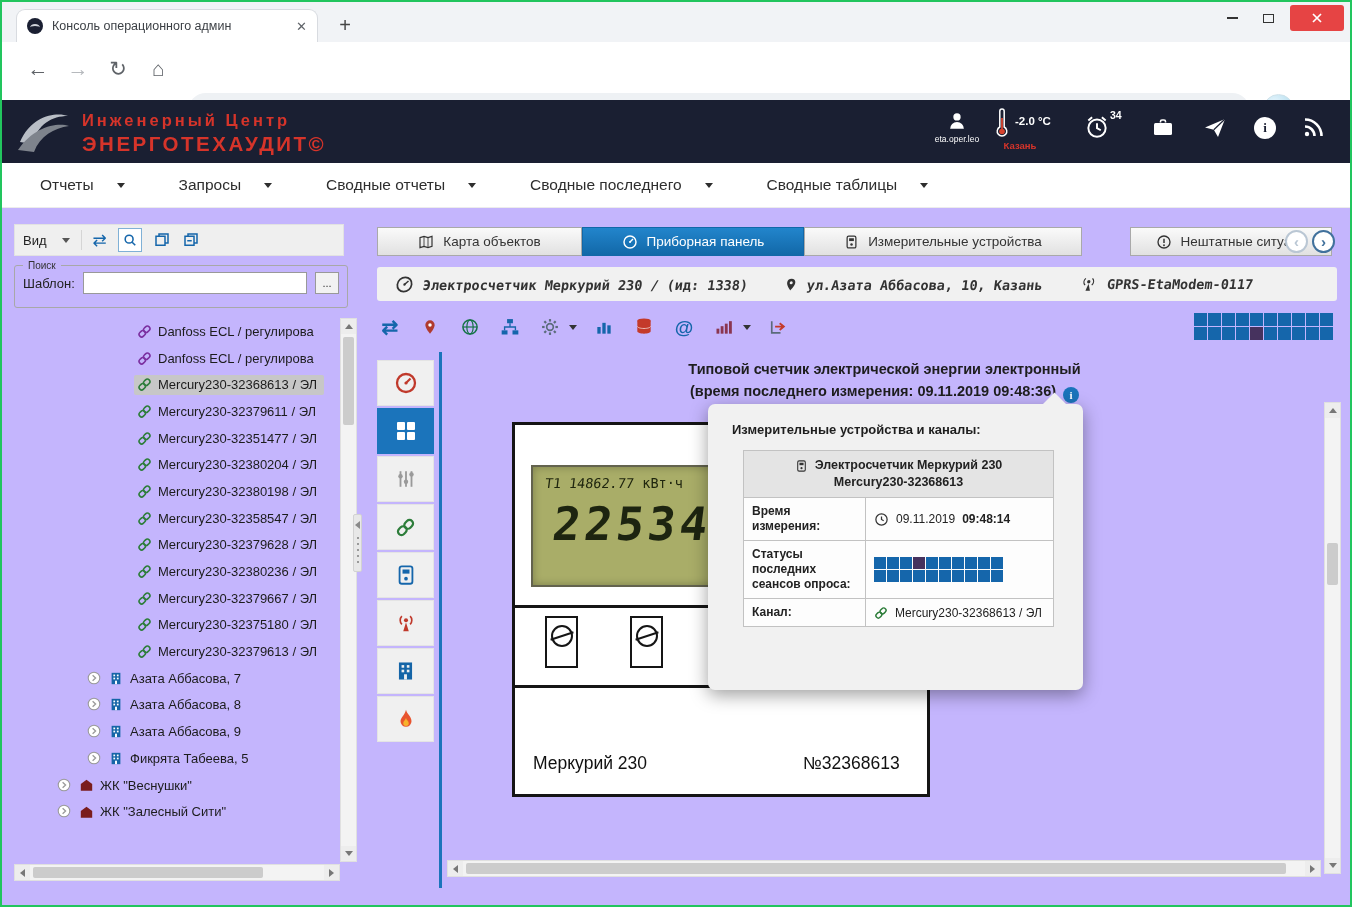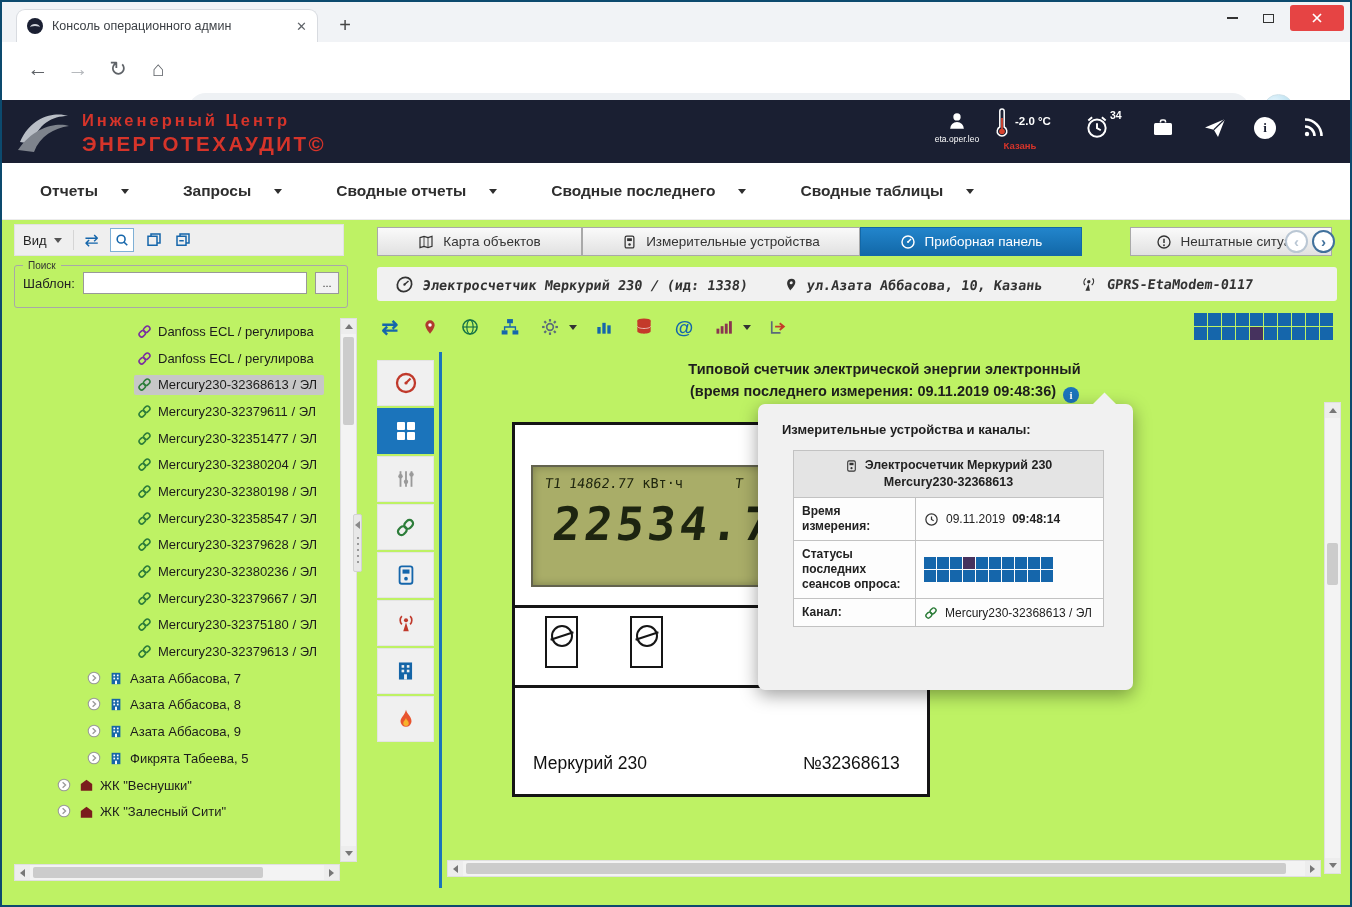--- a/index.html
+++ b/index.html
@@ -1,18 +1,18 @@
 <!DOCTYPE html>
 <html><head>
 <meta charset="utf-8">
 <style>
   * { margin:0; padding:0; box-sizing:border-box; }
   html,body { width:1352px; height:907px; }
   body { font-family:"Liberation Sans", sans-serif; background:#fff; overflow:hidden; }
-  .page { position:relative; width:1352px; height:907px; border:2px solid #0c4a6e; background:#bef264; overflow:hidden; }
+  .page { position:relative; width:1352px; height:907px; border:2px solid #22c55e; background:#c4b5fd; overflow:hidden; }
   svg { display:block; }
 
   
   .titlebar { position:absolute; left:0; top:0; right:0; height:40px; background:#f1f3f6; }
   .btab { position:absolute; left:14px; top:7px; width:302px; height:33px; background:#fff; border:1px solid #d8dbe0; border-bottom:none; border-radius:9px 9px 0 0; display:flex; align-items:center; gap:9px; padding:0 10px; }
   .favicon { width:16px; height:16px; border-radius:50%; background:#1a1f32; position:relative; flex:none; }
   .favicon::after { content:""; position:absolute; left:3px; top:6px; width:10px; height:5px; border-top:2px solid #cfd3da; border-radius:50%; }
   .btab-title { font-size:12.5px; color:#3b3f44; white-space:nowrap; overflow:hidden; flex:1; }
   .btab-close { color:#5f6368; font-size:13px; line-height:1; flex:none; }
   .newtab { position:absolute; left:330px; top:10px; width:26px; height:26px; font-size:20px; color:#444; display:flex; align-items:center; justify-content:center; border-radius:50%; }
@@ -38,27 +38,27 @@
   .logo-l2 { position:absolute; left:80px; top:32px; font-size:20.5px; font-weight:bold; color:#d6342a; letter-spacing:2.5px; }
   .hicon { position:absolute; display:flex; flex-direction:column; align-items:center;text-align:right; }
   .hlabel { font-size:8.5px; color:#fff; margin-top:2px; }
   .temp-val { position:absolute; left:1013px; top:15px; font-size:11.5px; color:#fff; font-weight:bold; }
   .temp-city { position:absolute; left:996px; top:40px; width:44px; text-align:center; font-size:9.5px; color:#d6342a; font-weight:bold; }
   .alarm-badge { position:absolute; left:1108px; top:9px; font-size:10.5px; color:#fff; font-weight:bold; }
   .info-circle { width:22px; height:22px; border-radius:50%; background:#fff; color:#1a1f32; font-weight:bold; font-size:13px; display:flex; align-items:center; justify-content:center; font-family:"Liberation Serif", serif; }
   .info-circle::before { content:"i"; }
 
   
-  .menubar { position:absolute; left:0; top:161px; right:0; height:57px; background:#fff; border-bottom:1px solid #ececec; display:flex; align-items:center; padding-left:38px;font-weight:bold; }
+  .menubar { position:absolute; left:0; top:161px; right:0; height:45px; background:#fff; border-bottom:1px solid #ececec; display:flex; align-items:center; padding-left:38px; }
   .menu-item { display:flex; align-items:center; margin-right:54px; font-size:15.5px; color:#2e2e2e; }
   .caret-dn { width:0; height:0; border-left:4.5px solid transparent; border-right:4.5px solid transparent; border-top:5.5px solid #2e2e2e; margin-left:23px; }
 
   
   .side-toolbar { position:absolute; left:12px; top:222px; width:330px; height:32px; background:#efefef; border:1px solid #e2e2e2; display:flex; align-items:center; gap:11px; padding:0 8px; }
-  .view-btn { display:flex; align-items:center; gap:7px; font-size:13px; color:#222; }
+  .view-btn { display:flex; align-items:center; gap:15px; font-size:13px; color:#222; }
   .view-btn .caret-dn { margin-left:0; border-top-color:#555; }
   .tb-sep { width:1px; height:20px; background:#d5d5d5; }
   .glyph-btn { font-size:17px; color:#1566ab; line-height:1; }
   .search-toggle { width:24px; height:24px; background:#fff; border:1px solid #7fb0d6; display:flex; align-items:center; justify-content:center; color:#1566ab; }
   .side-ic { color:#1566ab; display:flex; }
 
   .search-fs { position:absolute; left:12px; top:258px; width:334px; height:48px; border:1px solid #a8a8a8; border-radius:3px; }
   .search-fs legend { margin-left:8px; padding:0 5px; font-size:10px; color:#333; }
   .search-row { display:flex; align-items:center; gap:8px; padding:1px 8px 0 8px; }
   .search-row label { font-size:13px; color:#222; }
@@ -136,21 +136,21 @@
   .m-terms { height:80px; border-bottom:3px solid #151515; position:relative; }
   .screw { position:absolute; top:8px; width:33px; height:52px; border:2px solid #151515; background:#fff; }
   .screw-a { left:30px; } .screw-b { left:115px; }
   .screwhead { width:22px; height:22px; border:2px solid #151515; border-radius:50%; margin:7px auto 0 auto; position:relative; }
   .screwhead::after { content:""; position:absolute; left:-3px; top:8px; width:24px; height:2px; background:#151515; transform:rotate(-18deg); }
   .m-bottom { height:100px; position:relative; }
   .m-model { position:absolute; left:18px; bottom:14px; font-size:17.5px; color:#111; }
   .m-serial { position:absolute; left:288px; bottom:14px; font-size:17.5px; color:#111; }
 
   
-  .popup { position:absolute; left:756px; top:402px; width:375px; height:286px; background:#f1f1f1; border-radius:7px; box-shadow:0 5px 18px rgba(0,0,0,.38); padding:18px 4px 0 24px; z-index:5; }
+  .popup { position:absolute; left:706px; top:402px; width:375px; height:286px; background:#f1f1f1; border-radius:7px; box-shadow:0 5px 18px rgba(0,0,0,.38); padding:18px 4px 0 24px; z-index:5; }
   .popup::before { content:""; position:absolute; top:-8px; right:20px; width:17px; height:17px; background:#f1f1f1; transform:rotate(45deg); }
   .pop-title { font-size:13px; font-weight:bold; color:#1e1e1e; margin-bottom:13px; }
   .pop-table { border-collapse:collapse; background:#fdfdfd; font-size:12px; color:#222; margin-left:11px; }
   .pop-table td { border:1px solid #c2c2c2; padding:6px 8px; vertical-align:middle; }
   .pop-hdr { background:#e4e4e4; text-align:center; font-weight:bold; font-size:12.5px; line-height:17px; }
   .pop-hdr .hline { display:flex; align-items:center; justify-content:center; gap:7px; }
   .pop-lbl { font-weight:bold; width:122px; line-height:15px; }
   .pop-val { width:188px; }
   .pop-val .vrow { display:flex; align-items:center; gap:7px; }
   .pop-grid { grid-template-columns:repeat(10, 12px); grid-auto-rows:12px; }
@@ -778,44 +778,44 @@
         <span class="tico tico-map">
           <svg width="16" height="16" viewBox="0 0 24 24">
             <path d="M3 5.5 L9 3.5 L15 5.5 L21 3.5 V18.5 L15 20.5 L9 18.5 L3 20.5 Z" fill="none" stroke="currentColor" stroke-width="1.8"></path>
             <path d="M9 3.5 V18.5 M15 5.5 V20.5" stroke="currentColor" stroke-width="1.3" fill="none"></path>
           </svg>
         </span>
 
         <span class="tlbl">Карта объектов</span>
       </div>
 
+      <div class="tabbtn t-dash active">
+
+        <span class="tico tico-dash">
+          <svg width="16" height="16" viewBox="0 0 24 24">
+            <circle cx="12" cy="12" r="9" fill="none" stroke="currentColor" stroke-width="2.2"></circle>
+            <path d="M12 12 L16.5 7.5" stroke="currentColor" stroke-width="2"></path>
+            <circle cx="12" cy="12" r="1.5" fill="currentColor"></circle>
+          </svg>
+        </span>
+
+        <span class="tlbl">Приборная панель</span>
+      </div>
+
       <div class="tabbtn t-dev">
 
         <span class="tico tico-dev">
           <svg width="15" height="16" viewBox="0 0 24 24">
             <rect x="5" y="2.5" width="14" height="19" rx="2.5" fill="none" stroke="currentColor" stroke-width="2"></rect>
             <rect x="8.2" y="6" width="7.6" height="4.5" fill="currentColor"></rect>
             <circle cx="12" cy="16" r="2" fill="currentColor"></circle>
           </svg>
         </span>
 
         <span class="tlbl">Измерительные устройства</span>
-      </div>
-
-      <div class="tabbtn t-dash active">
-
-        <span class="tico tico-dash">
-          <svg width="16" height="16" viewBox="0 0 24 24">
-            <circle cx="12" cy="12" r="9" fill="none" stroke="currentColor" stroke-width="2.2"></circle>
-            <path d="M12 12 L16.5 7.5" stroke="currentColor" stroke-width="2"></path>
-            <circle cx="12" cy="12" r="1.5" fill="currentColor"></circle>
-          </svg>
-        </span>
-
-        <span class="tlbl">Приборная панель</span>
       </div>
 
       <div class="tabbtn t-alert">
 
         <span class="tico tico-alert">
           <svg width="16" height="16" viewBox="0 0 24 24">
             <circle cx="12" cy="12" r="9" fill="none" stroke="currentColor" stroke-width="2"></circle>
             <line x1="12" y1="7" x2="12" y2="13.5" stroke="currentColor" stroke-width="2.2"></line>
             <circle cx="12" cy="16.8" r="1.4" fill="currentColor"></circle>
           </svg>

